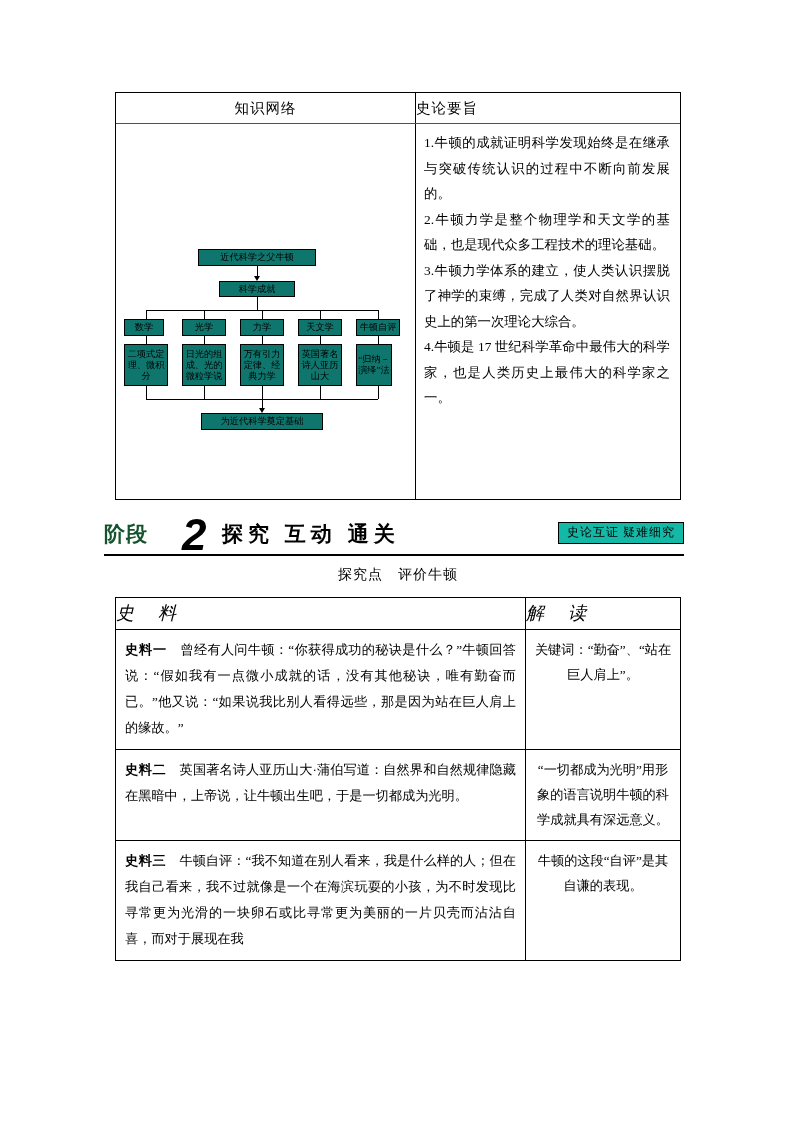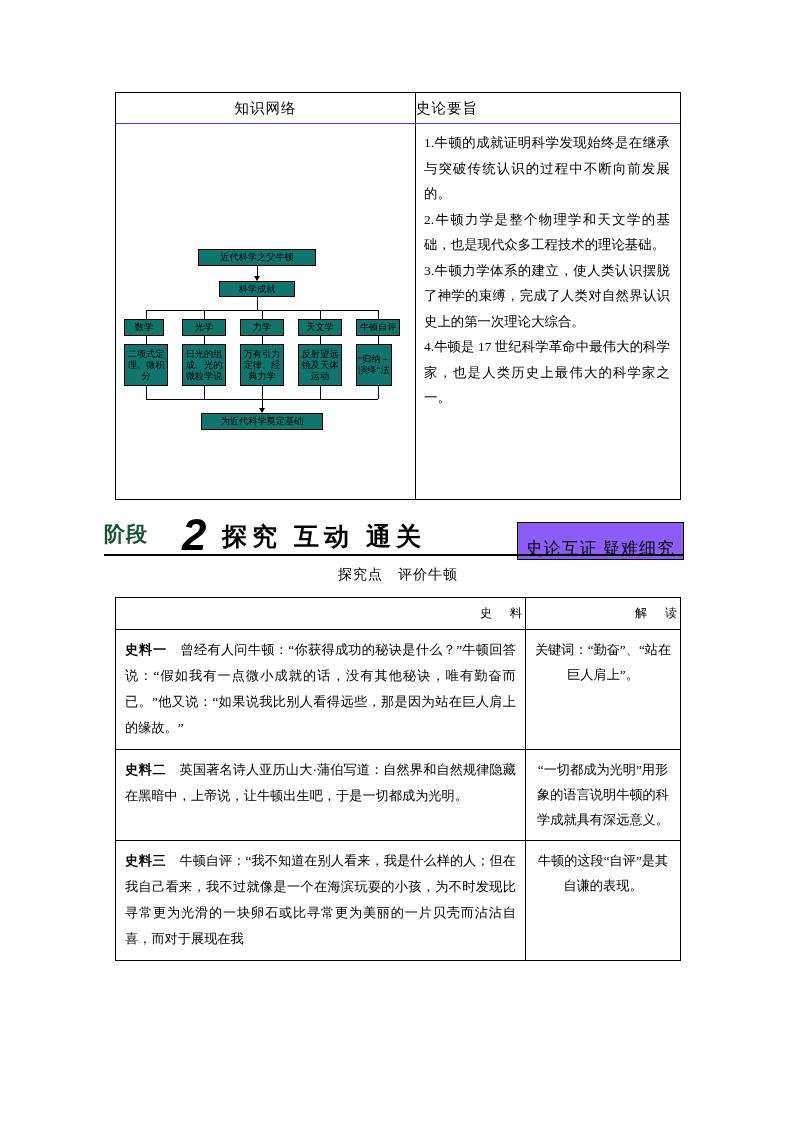--- a/index.html
+++ b/index.html
@@ -131,40 +131,40 @@
     font-weight: bold;
     font-style: italic;
     color: #000;
   }
   .stage-title {
     position: absolute;
     left: 118px;
     top: 4px;
     font-family: "Liberation Sans", "DejaVu Sans", sans-serif;
     font-weight: bold;
-    font-size: 25px;
+    font-size: 21px;
     letter-spacing: 5px;
   }
   .stage-rule {
     position: absolute;
     left: 0;
     top: 38px;
     width: 580px;
     height: 2px;
     background: #000;
   }
   .stage-tag {
     position: absolute;
     right: 0;
     top: 6px;
     border: 1px solid #000;
-    padding: 18px 8px 3px 8px;
-    font-size: 17px;
-    letter-spacing: 1px;
-    background: #8b5cf6;
+    padding: 2px 8px 3px 8px;
+    font-size: 12px;
+    letter-spacing: 1px;
+    background: #14b8a6;
     line-height: 15px;
   }
   .probe-line {
     position: absolute;
     left: 115px;
     top: 566px;
     width: 566px;
     text-align: center;
     font-size: 14px;
     letter-spacing: 1px;
@@ -195,25 +195,26 @@
   }
   .bt-c2 {
     flex: 1;
     box-sizing: border-box;
     padding: 7px 8px 8px 8px;
     font-size: 13.2px;
     line-height: 25px;
     text-align: center;
   }
   .bt-head .bt-c1, .bt-head .bt-c2 {
-    text-align: right;
-    font-size: 12px;
+    text-align: left;
+    font-size: 18px;
     line-height: 20px;
     padding: 5px 0 6px 0;
     letter-spacing: 3px;
+    font-style: italic;
   }
   .lbl {
     font-family: "Liberation Sans", "DejaVu Sans", sans-serif;
     font-weight: bold;
     letter-spacing: 0.5px;
   }
 </style>
 </head>
 <body>
 
@@ -253,21 +254,21 @@
 
           <div class="dline v" style="left:30px;  top:212px; height:8px;"></div>
           <div class="dline v" style="left:88px;  top:212px; height:8px;"></div>
           <div class="dline v" style="left:146px; top:212px; height:8px;"></div>
           <div class="dline v" style="left:204px; top:212px; height:8px;"></div>
           <div class="dline v" style="left:262px; top:212px; height:8px;"></div>
 
           <div class="dbox" style="left:8px;   top:220px; width:44px; height:42px;">二项式定理、微积分</div>
           <div class="dbox" style="left:66px;  top:220px; width:44px; height:42px;">日光的组成、光的微粒学说</div>
           <div class="dbox" style="left:124px; top:220px; width:44px; height:42px;">万有引力定律、经典力学</div>
-          <div class="dbox" style="left:182px; top:220px; width:44px; height:42px;">反射望远镜及天体运动</div>
+          <div class="dbox" style="left:182px; top:220px; width:44px; height:42px;">英国著名诗人亚历山大</div>
           <div class="dbox" style="left:240px; top:220px; width:36px; height:42px;">“归纳－演绎”法</div>
 
           <div class="dline v" style="left:30px;  top:262px; height:13px;"></div>
           <div class="dline v" style="left:88px;  top:262px; height:13px;"></div>
           <div class="dline v" style="left:146px; top:262px; height:13px;"></div>
           <div class="dline v" style="left:204px; top:262px; height:13px;"></div>
           <div class="dline v" style="left:262px; top:262px; height:13px;"></div>
           <div class="dline h" style="left:30px;  top:275px; width:232px;"></div>
           <div class="dline v" style="left:146px; top:275px; height:10px;"></div>
           <div class="arrow-d" style="left:142.5px; top:284px;"></div>

